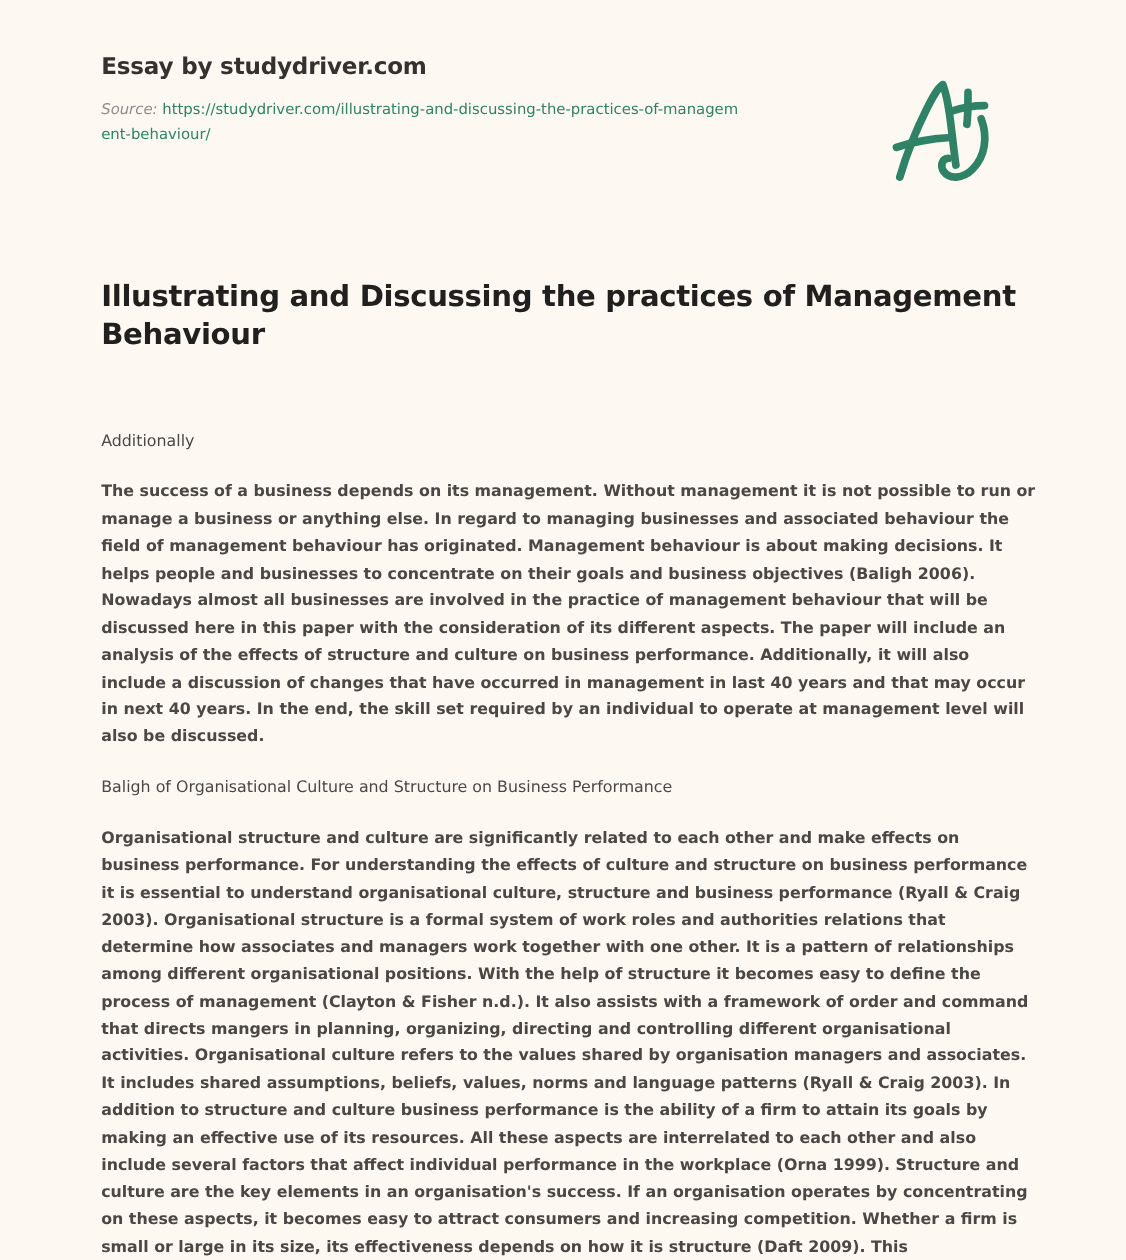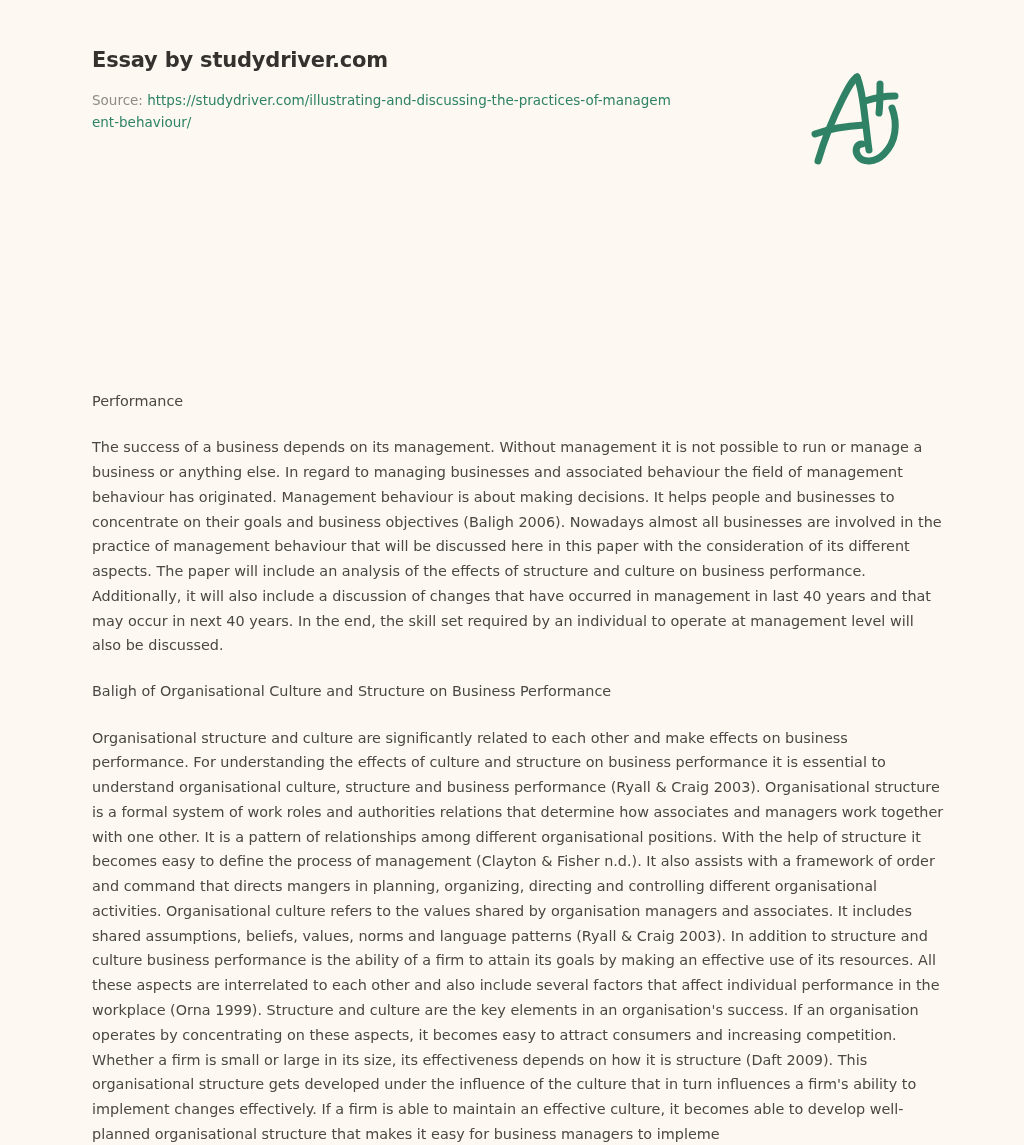--- a/index.html
+++ b/index.html
@@ -48,20 +48,21 @@
     font-family: "DejaVu Sans", sans-serif;
     font-size: 13.5px;
     line-height: 1.62;
     color: #8e8a85;
     max-width: 580px;
     word-break: break-word;
   }
 
   .source-label {
     color: #8e8a85;
+    font-style: italic;
   }
 
   .source-url {
     color: #2f8266;
     text-decoration: none;
     word-break: break-all;
   }
 
   
   .logo {
@@ -106,21 +107,21 @@
     font-size: 14.4px;
     font-weight: normal;
     line-height: 1.62;
     color: #4a4744;
   }
 
   .body-paragraph {
     margin: 0;
     font-family: "DejaVu Sans", sans-serif;
     font-size: 14.4px;
-    font-weight: normal;
+    font-weight: bold;
     line-height: 1.72;
     color: #4a4744;
     text-align: left;
   }
 
   .gap-after-heading { height: 22px; }
   .gap-after-paragraph { height: 22px; }
 </style>
 </head>
 <body>
@@ -146,24 +147,25 @@
 
         <path d="M59 33 C 68 30, 80 28, 89 28" stroke-width="7"></path>
 
         <path d="M74 16 C 74 26, 74 37, 73 45" stroke-width="7"></path>
 
         <path d="M86 40 C 92 56, 90 74, 78 86 C 69 95, 57 95, 52 88 C 48 82, 51 76, 56 76" stroke-width="7"></path>
       </g>
     </svg>
   </div>
 
+  <h1 class="doc-title">Illustrating and Discussing the practices of Management Behaviour</h1>
 
   <div class="content">
 
-    <div class="section-heading">Performance</div>
+    <div class="section-heading">Additionally</div>
     <div class="gap-after-heading"></div>
     <p class="body-paragraph">The success of a business depends on its management. Without management it is not possible to run or manage a business or anything else. In regard to managing businesses and associated behaviour the field of management behaviour has originated. Management behaviour is about making decisions. It helps people and businesses to concentrate on their goals and business objectives (Baligh 2006). Nowadays almost all businesses are involved in the practice of management behaviour that will be discussed here in this paper with the consideration of its different aspects. The paper will include an analysis of the effects of structure and culture on business performance. Additionally, it will also include a discussion of changes that have occurred in management in last 40 years and that may occur in next 40 years. In the end, the skill set required by an individual to operate at management level will also be discussed.</p>
     <div class="gap-after-paragraph"></div>
 
     <div class="section-heading">Baligh of Organisational Culture and Structure on Business Performance</div>
     <div class="gap-after-heading"></div>
     <p class="body-paragraph">Organisational structure and culture are significantly related to each other and make effects on business performance. For understanding the effects of culture and structure on business performance it is essential to understand organisational culture, structure and business performance (Ryall &amp; Craig 2003). Organisational structure is a formal system of work roles and authorities relations that determine how associates and managers work together with one other. It is a pattern of relationships among different organisational positions. With the help of structure it becomes easy to define the process of management (Clayton &amp; Fisher n.d.). It also assists with a framework of order and command that directs mangers in planning, organizing, directing and controlling different organisational activities. Organisational culture refers to the values shared by organisation managers and associates. It includes shared assumptions, beliefs, values, norms and language patterns (Ryall &amp; Craig 2003). In addition to structure and culture business performance is the ability of a firm to attain its goals by making an effective use of its resources. All these aspects are interrelated to each other and also include several factors that affect individual performance in the workplace (Orna 1999). Structure and culture are the key elements in an organisation's success. If an organisation operates by concentrating on these aspects, it becomes easy to attract consumers and increasing competition. Whether a firm is small or large in its size, its effectiveness depends on how it is structure (Daft 2009). This organisational structure gets developed under the influence of the culture that in turn influences a firm's ability to implement changes effectively. If a firm is able to maintain an effective culture, it becomes able to develop well-planned organisational structure that makes it easy for business managers to impleme</p>
 
   </div>
 

